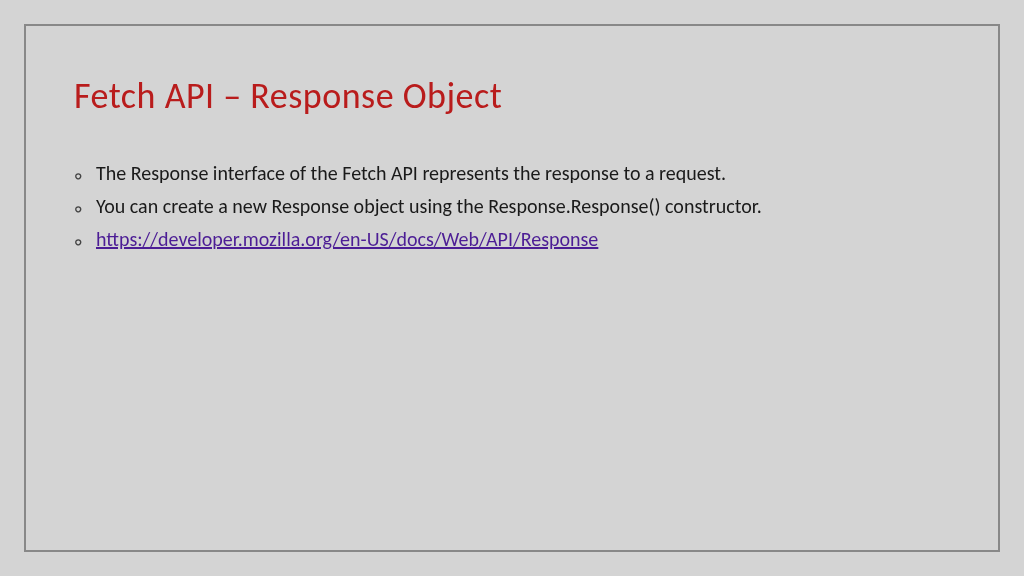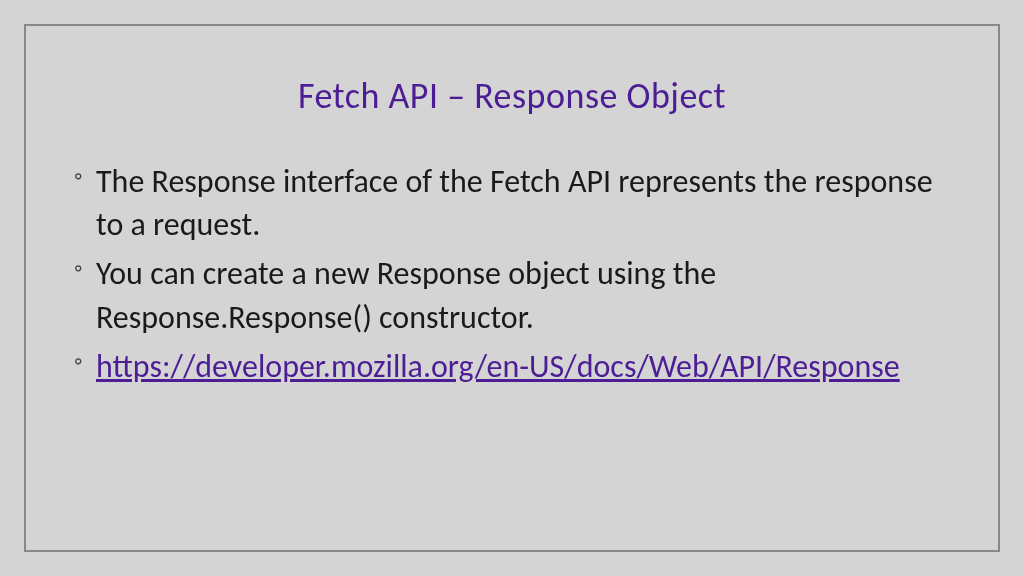--- a/index.html
+++ b/index.html
@@ -21,33 +21,33 @@
     }
     .inner-frame {
       width: 100%;
       height: 100%;
       border: 2px solid #888;
       padding: 40px 48px;
     }
     .title {
       font-size: 36px;
       font-weight: 300;
-      color: #4c1d95;
-      text-align: center;
+      color: #b91c1c;
+      text-align: left;
       margin-top: 8px;
       margin-bottom: 42px;
       letter-spacing: 0.5px;
     }
     .bullet-list {
       list-style: none;
     }
     .bullet-item {
       position: relative;
       padding-left: 22px;
-      font-size: 32px;
+      font-size: 20px;
       line-height: 1.35;
       color: #1a1a1a;
       margin-bottom: 6px;
     }
     .bullet-item::before {
       content: "◦";
       position: absolute;
       left: 0;
       top: 0;
       font-size: 24px;

